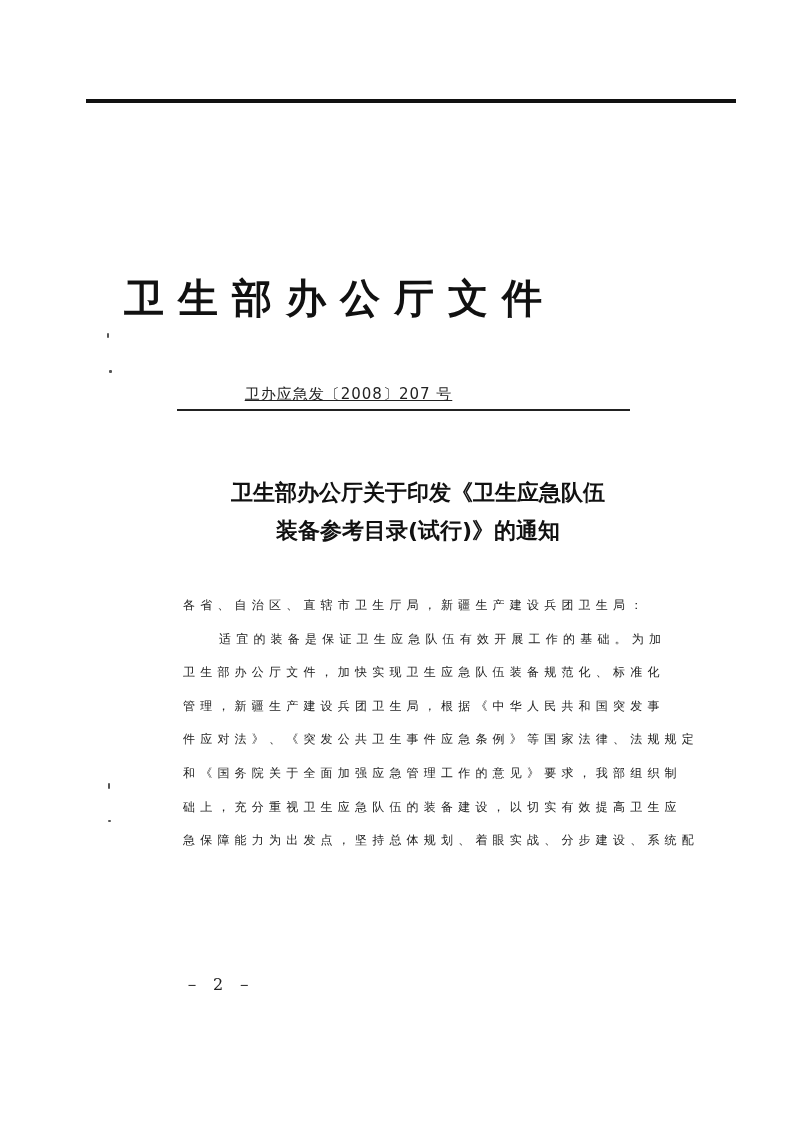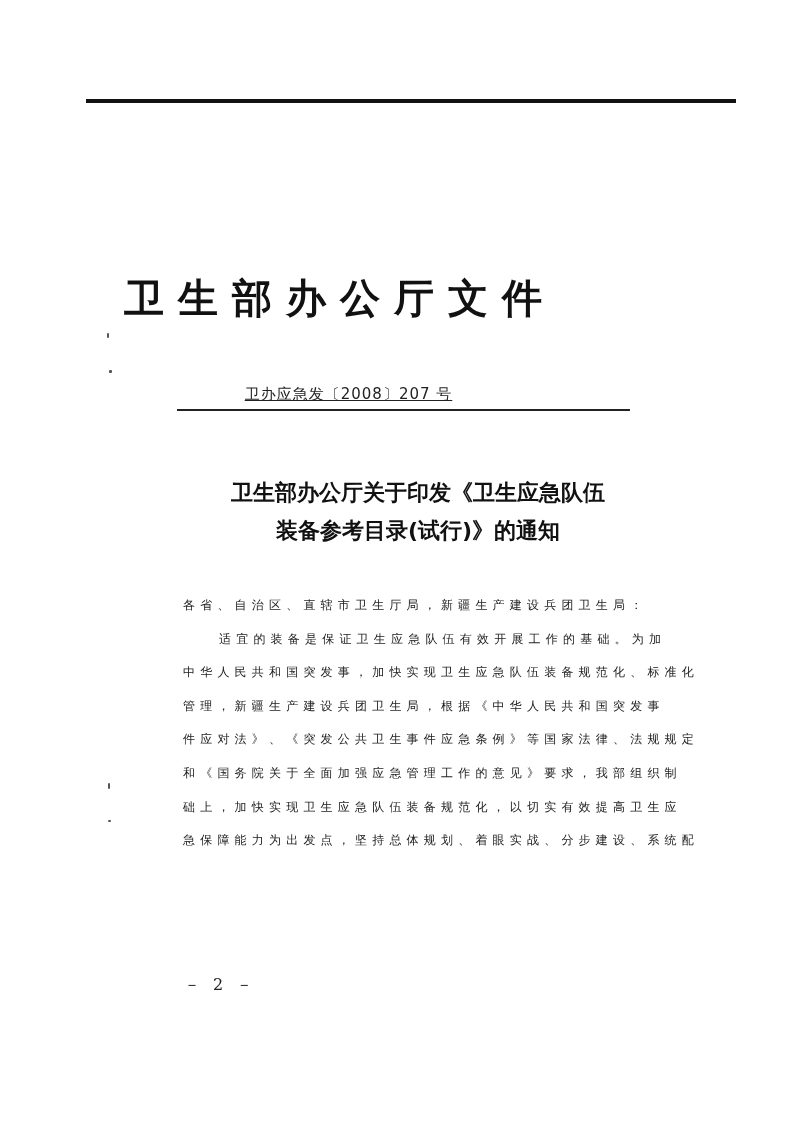--- a/index.html
+++ b/index.html
@@ -129,23 +129,23 @@
   <div class="number-rule"></div>
 
   <div class="notice-title">
     <div>卫生部办公厅关于印发《卫生应急队伍</div>
     <div>装备参考目录(试行)》的通知</div>
   </div>
 
   <div class="body-text">
     <div class="line">各省、自治区、直辖市卫生厅局，新疆生产建设兵团卫生局：</div>
     <div class="line indent">适宜的装备是保证卫生应急队伍有效开展工作的基础。为加</div>
-    <div class="line">中华人民共和国突发事，加快实现卫生应急队伍装备规范化、标准化</div>
+    <div class="line">卫生部办公厅文件，加快实现卫生应急队伍装备规范化、标准化</div>
     <div class="line">管理，新疆生产建设兵团卫生局，根据《中华人民共和国突发事</div>
     <div class="line">件应对法》、《突发公共卫生事件应急条例》等国家法律、法规规定</div>
     <div class="line">和《国务院关于全面加强应急管理工作的意见》要求，我部组织制</div>
-    <div class="line">础上，加快实现卫生应急队伍装备规范化，以切实有效提高卫生应</div>
+    <div class="line">础上，充分重视卫生应急队伍的装备建设，以切实有效提高卫生应</div>
     <div class="line">急保障能力为出发点，坚持总体规划、着眼实战、分步建设、系统配</div>
   </div>
 
   <div class="page-number">－ 2 －</div>
 
 </div>
 
 </body></html>

